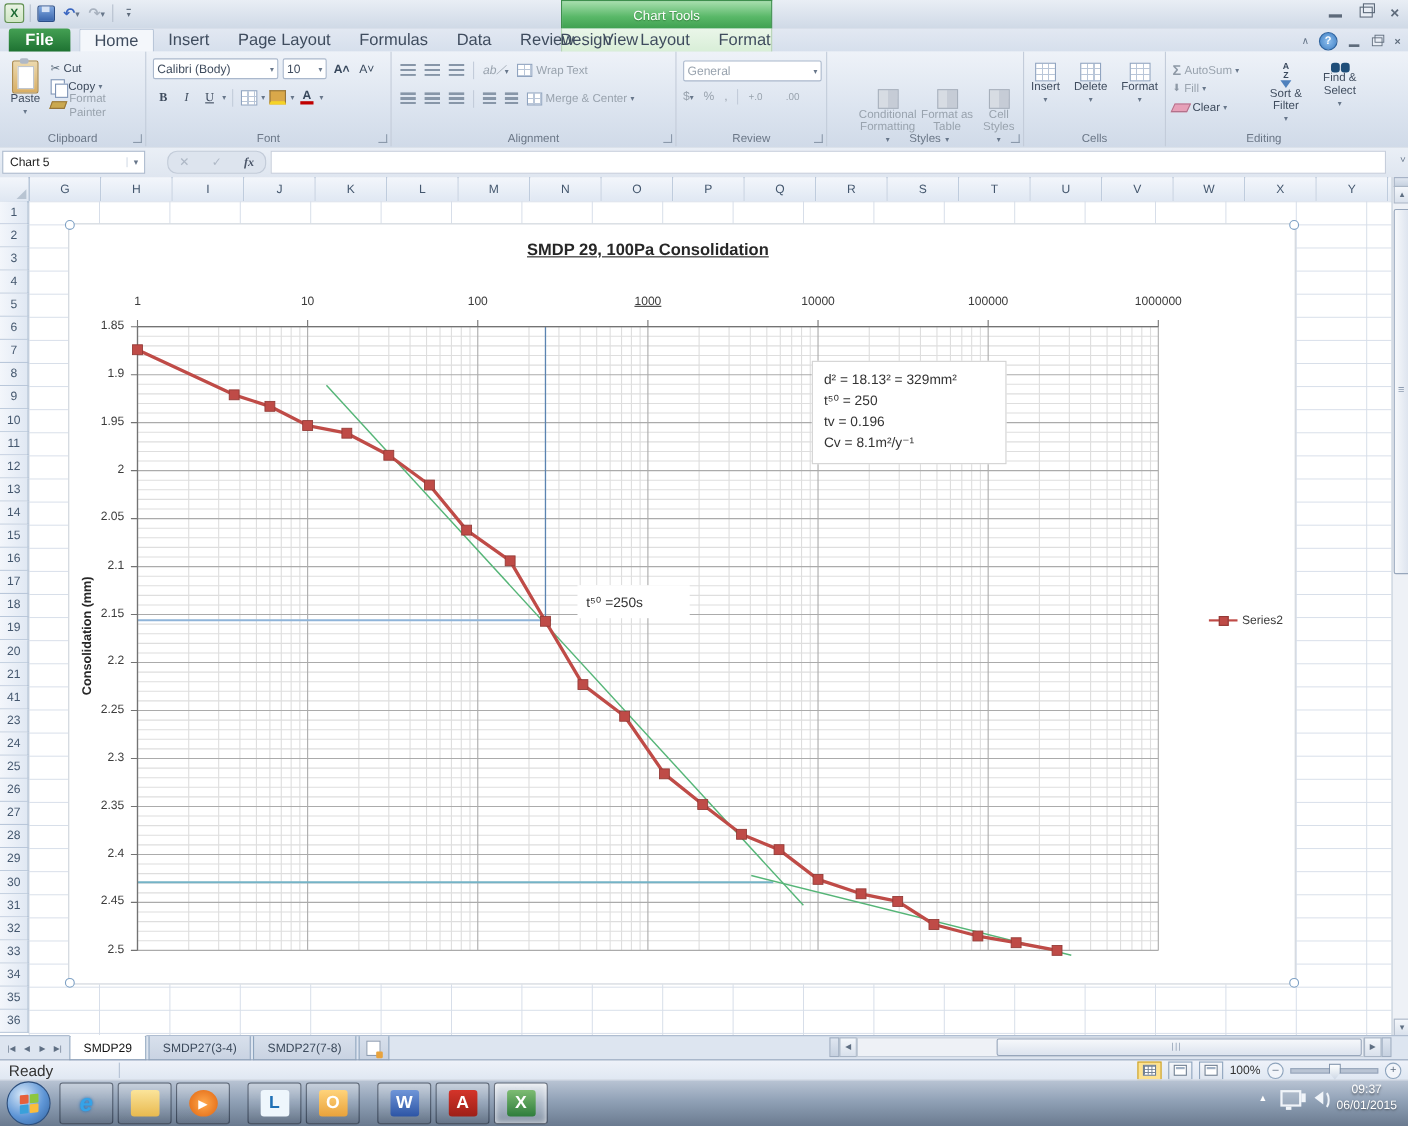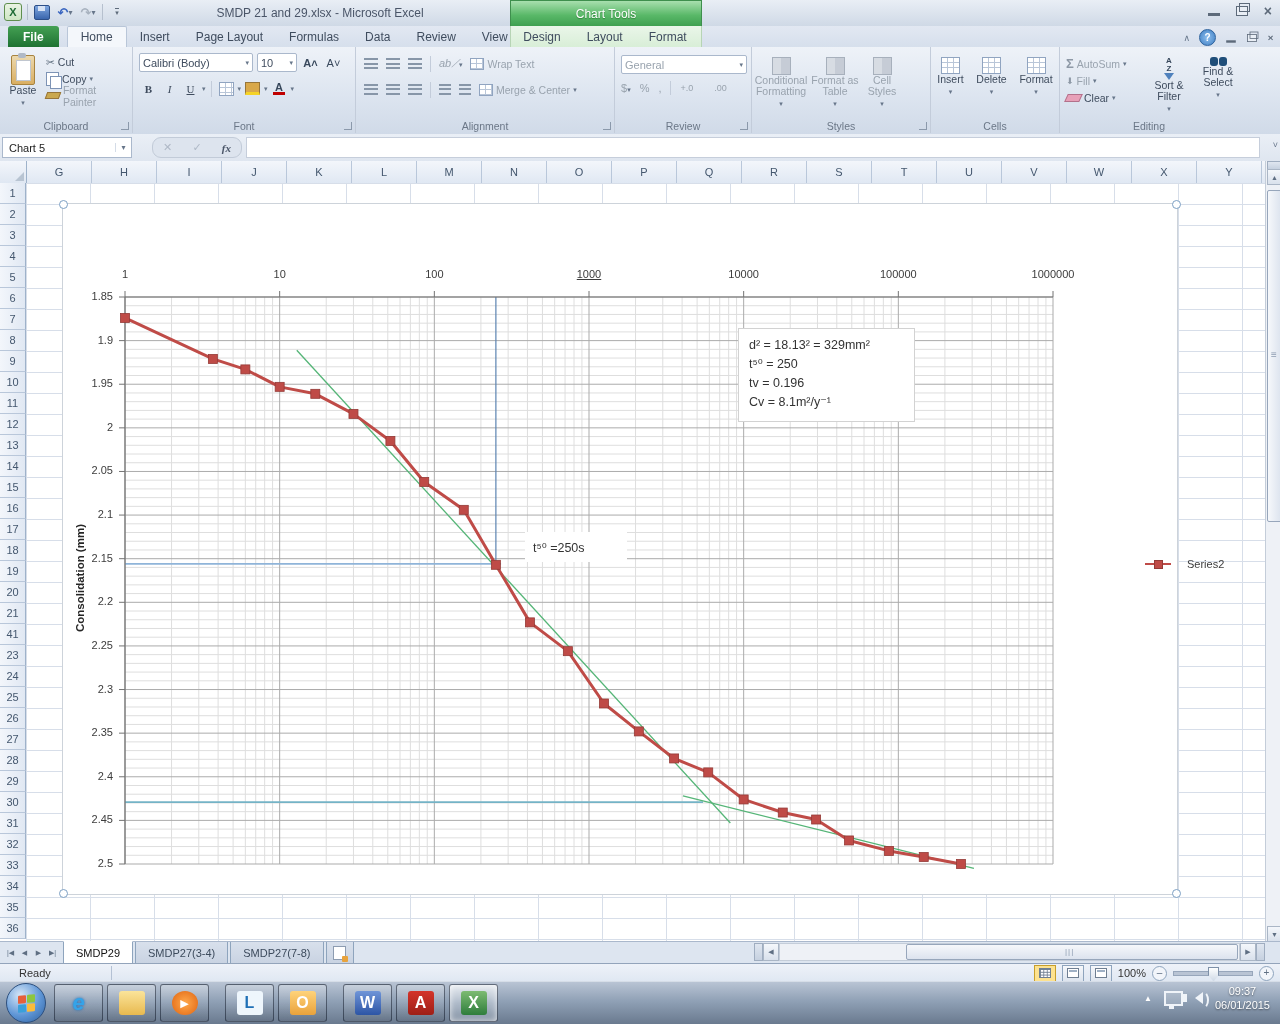--- a/index.html
+++ b/index.html
@@ -21,21 +21,21 @@
   #charttools-cap{left:510px;top:0;width:190px;height:26px;background:linear-gradient(#a8dfae,#59b868 55%,#3c9e4e);border:1px solid #3e8f4d;border-bottom:none;color:#fff;font-size:12px;display:flex;align-items:center;justify-content:center;text-shadow:0 1px 1px rgba(0,60,0,.4);}
   #win-buttons{right:8px;top:5px;display:flex;gap:16px;align-items:center;color:#5d6a7a;}
   .wb-min{width:12px;height:3px;background:#5d6a7a;margin-top:8px;}
   .wb-restore{width:10px;height:8px;border:1.5px solid #5d6a7a;position:relative;background:#e9eef5;}
   .wb-restore:before{content:"";position:absolute;left:2px;top:-4px;width:9px;height:7px;border:1.5px solid #5d6a7a;}
   .wb-close{font-size:14px;font-weight:bold;color:#5d6a7a;line-height:10px;}
   
   #tabrow{left:0;top:26px;width:1280px;height:21px;background:linear-gradient(#e2e8f2,#d6dfec);}
   #charttools-tint{left:510px;top:26px;width:190px;height:21px;background:linear-gradient(#eaf6e9,#d8eed7);border-left:1px solid #b7d4b5;border-right:1px solid #b7d4b5;}
   #maintabs{left:8px;top:26px;height:21px;display:flex;align-items:stretch;}
-  .rtab{padding:0 13px;display:flex;align-items:center;font-size:12px;color:#3f4c5e;cursor:default;}
+  .rtab{padding:0 13px;display:flex;align-items:center;font-size:15px;color:#3f4c5e;cursor:default;}
   .rtab.file{background:linear-gradient(#44a053,#1e7232);color:#fff;font-weight:bold;border-radius:3px 3px 0 0;margin-right:8px;padding:0 15px;}
   .rtab.active{background:#f4f7fb;border:1px solid #b9c6d8;border-bottom:none;border-radius:2px 2px 0 0;}
   #ctxtabs{left:510px;top:26px;width:190px;height:21px;display:flex;justify-content:center;}
   #ribbon-right{right:6px;top:29px;display:flex;gap:9px;align-items:center;}
   .help-circle{width:15px;height:15px;border-radius:50%;background:radial-gradient(#8fc0ef,#3d7dc2);color:#fff;font-size:10px;font-weight:bold;display:flex;align-items:center;justify-content:center;border:1px solid #2e639e;}
   .small-glyph{color:#67768a;font-size:9px;}
   .wb2{transform:scale(.8);}
   
   #ribbon{left:0;top:47px;width:1280px;height:87px;background:linear-gradient(#eef2f8,#dde5f0 55%,#d0dae8);border-bottom:1px solid #aab6c6;display:flex;}
   .rgroup{position:relative;height:86px;border-right:1px solid #c3ccda;flex:none;}
@@ -90,21 +90,21 @@
   #chart{left:62px;top:203px;width:1114px;height:690px;background:#fff;border:1px solid #cdd3da;}
   #chart-svg{position:absolute;left:0;top:0;}
   .chart-title{position:absolute;left:326px;top:15px;width:400px;text-align:center;font-size:15px;font-weight:bold;text-decoration:underline;color:#262626;}
   .xaxis-title{position:absolute;left:326px;top:48px;width:400px;text-align:center;font-size:12px;font-weight:bold;color:#262626;}
   .yaxis-title{position:absolute;left:-68px;top:368px;width:170px;text-align:center;font-size:11.5px;font-weight:bold;color:#262626;transform:rotate(-90deg);transform-origin:center;}
   .chart-xtick{position:absolute;top:64px;width:80px;text-align:center;font-size:11px;color:#3c3c3c;}
   .chart-ytick{position:absolute;left:0;width:50px;text-align:right;font-size:11px;color:#3c3c3c;}
   .notebox{position:absolute;left:675px;top:124px;width:177px;height:94px;background:#fff;border:1px solid #d2d2d2;padding:7px 0 0 10px;box-sizing:border-box;}
   .notebox div{font-size:12.5px;color:#333;line-height:19px;}
   .t50box{position:absolute;left:462px;top:328px;width:102px;height:30px;background:#fff;display:flex;align-items:center;padding-left:8px;box-sizing:border-box;font-size:12.5px;color:#333;}
-  #legend{position:absolute;left:1082px;top:354px;display:flex;align-items:center;gap:16px;justify-content:center;}
+  #legend{position:absolute;left:1036px;top:354px;display:flex;align-items:center;gap:4px;justify-content:center;}
   #legend .lline{width:26px;height:2px;background:#bf4b47;position:relative;}
   #legend .lline:before{content:"";position:absolute;left:9px;top:-3px;width:7px;height:7px;background:#bf4b47;border:1px solid #943b37;}
   #legend .ltext{font-size:11px;color:#3c3c3c;}
   .handle{position:absolute;width:7px;height:7px;border:1px solid #7da0c4;border-radius:50%;background:#fff;}
   
   #vscroll{left:1265px;top:161px;width:15px;height:780px;background:#eef1f6;border-left:1px solid #c4cdd9;}
   .vsplit{position:absolute;left:1px;top:0;width:13px;height:7px;background:linear-gradient(#dfe6f0,#c6d1e0);border:1px solid #9fadc0;}
   .sbtn{position:absolute;left:1px;width:13px;height:14px;background:linear-gradient(#f4f7fb,#d9e1ec);border:1px solid #aab6c6;color:#5f6f83;font-size:7px;display:flex;align-items:center;justify-content:center;}
   #vthumb{position:absolute;left:1px;top:29px;width:13px;height:330px;background:linear-gradient(to right,#f6f8fb,#dce3ee);border:1px solid #97a6bb;border-radius:2px;}
   #vthumb:after{content:"≡";position:absolute;left:3px;top:50%;margin-top:-7px;color:#8d9cb1;font-size:10px;}
@@ -118,21 +118,21 @@
   .inspage{width:11px;height:12px;background:#fff;border:1px solid #8d9cb1;position:relative;}
   .inspage:after{content:"";position:absolute;right:-3px;bottom:-3px;width:6px;height:6px;background:#e8a33d;border-radius:1px;}
   #hscroll{position:absolute;left:754px;top:941px;width:511px;height:22px;display:flex;align-items:center;}
   .hsplit{width:7px;height:16px;background:linear-gradient(#dfe6f0,#c6d1e0);border:1px solid #9fadc0;}
   .hbtn{width:14px;height:16px;background:linear-gradient(#f4f7fb,#d9e1ec);border:1px solid #aab6c6;color:#5f6f83;font-size:7px;display:flex;align-items:center;justify-content:center;}
   #htrack{flex:1;height:16px;background:#eef1f6;border:1px solid #c4cdd9;position:relative;}
   #hthumb{position:absolute;left:126px;top:0;width:330px;height:14px;background:linear-gradient(#f6f8fb,#dce3ee);border:1px solid #97a6bb;border-radius:2px;}
   #hthumb:after{content:"|||";position:absolute;left:50%;margin-left:-7px;top:2px;color:#8d9cb1;font-size:8px;letter-spacing:1px;}
   
   #statusbar{left:0;top:963px;width:1280px;height:18px;background:linear-gradient(#eef2f9,#dfe7f2);border-top:1px solid #93a4bb;display:flex;align-items:center;}
-  #status-mode{padding-left:19px;font-size:11px;color:#333;}
+  #status-mode{padding-left:8px;font-size:14px;color:#333;}
   #status-right{position:absolute;right:6px;display:flex;align-items:center;gap:6px;}
   .viewbtn{width:20px;height:15px;border:1px solid #8ea4bd;background:linear-gradient(#f6f8fb,#dde4ee);display:flex;align-items:center;justify-content:center;}
   .viewbtn.active{background:#fde28f;border-color:#c79f2c;}
   .vb-grid{width:10px;height:8px;background:linear-gradient(to right,#6f7f92 1px,transparent 1px),linear-gradient(to bottom,#6f7f92 1px,transparent 1px),#fff;background-size:3.4px 2.8px;border:1px solid #6f7f92;}
   .vb-page{width:10px;height:8px;border:1px solid #6f7f92;background:#fff;}
   .vb-page:after{content:"";display:block;margin:1px;height:2px;background:#9fb0c4;}
   .zoomtext{font-size:11px;color:#333;}
   .zbtn{width:13px;height:13px;border:1px solid #8ea4bd;border-radius:50%;background:#f2f5fa;color:#5f6f83;font-size:10px;line-height:11px;text-align:center;}
   #ztrack{width:78px;height:3px;background:#b9c4d4;border:1px solid #97a6bb;position:relative;}
   #zhandle{position:absolute;left:34px;top:-5px;width:9px;height:13px;background:linear-gradient(#fdfefe,#cfd9e6);border:1px solid #7e90a8;clip-path:polygon(0 0,100% 0,100% 55%,50% 100%,0 55%);}
@@ -169,21 +169,20 @@
       </span>
     <span class="qbtn">
         <span class="redo-icon">↷</span>
         <span class="mini-drop">▾</span>
       </span>
     <span class="qsep"></span>
     <span class="qbtn">
         <span style="border-top:1px solid #5d6a7a;font-size:7px;color:#5d6a7a;">▾</span>
       </span>
   </div>
-  <div class="abs" id="title-text">SMDP 21 and 29.xlsx  -  Microsoft Excel</div>
   <div class="abs" id="charttools-cap">Chart Tools</div>
   <div class="abs" id="win-buttons">
     <span class="wb-min"></span>
     <span class="wb-restore"></span>
     <span class="wb-close">×</span>
   </div>
 </div>
 
 <div class="abs" id="tabrow"></div>
 <div class="abs" id="charttools-tint"></div>
@@ -314,21 +313,21 @@
       <span>,</span>
       <span style="width:1px;height:14px;background:#c3ccda;"></span>
       <span style="font-size:9px;">+.0</span>
       <span style="font-size:9px;margin-left:12px;">.00</span>
     </div>
     <div class="rlabel">Review</div>
     <span class="launcher"></span>
   </div>
 
   <div class="rgroup" style="width:178px;">
-    <div style="display:flex;justify-content:flex-start;padding-top:6px;">
+    <div style="display:flex;justify-content:flex-end;padding-top:6px;margin-top:24px;">
       <div class="bigbtn disabled" style="width:58px;">
           <span class="sgrid"></span>
           <span>Conditional Formatting</span>
           <span class="drop">▾</span>
         </div>
       <div class="bigbtn disabled" style="width:50px;">
           <span class="sgrid"></span>
           <span>Format as Table</span>
           <span class="drop">▾</span>
         </div>
@@ -649,20 +648,21 @@
       <rect x="606.6019852725212" y="549.9507692307692" width="9" height="9" fill="#bf4b47" stroke="#943b37" stroke-width="0.8"></rect>
       <rect x="640.725111133985" y="563.9076923076923" width="9" height="9" fill="#bf4b47" stroke="#943b37" stroke-width="0.8"></rect>
       <rect x="676.1666666666666" y="590.9492307692309" width="9" height="9" fill="#bf4b47" stroke="#943b37" stroke-width="0.8"></rect>
       <rect x="715.2746021248902" y="604.033846153846" width="9" height="9" fill="#bf4b47" stroke="#943b37" stroke-width="0.8"></rect>
       <rect x="748.604387103747" y="611.0123076923076" width="9" height="9" fill="#bf4b47" stroke="#943b37" stroke-width="0.8"></rect>
       <rect x="781.5319780474242" y="631.9476923076921" width="9" height="9" fill="#bf4b47" stroke="#943b37" stroke-width="0.8"></rect>
       <rect x="821.4789777383463" y="642.4153846153845" width="9" height="9" fill="#bf4b47" stroke="#943b37" stroke-width="0.8"></rect>
       <rect x="856.2532416946597" y="648.5215384615384" width="9" height="9" fill="#bf4b47" stroke="#943b37" stroke-width="0.8"></rect>
       <rect x="893.4476148372172" y="655.5" width="9" height="9" fill="#bf4b47" stroke="#943b37" stroke-width="0.8"></rect>
     </svg>
+  <div class="chart-title">SMDP 29, 100Pa Consolidation</div>
   <div class="yaxis-title">Consolidation  (mm)</div>
   <div class="notebox" id="notebox">
       <div>d² = 18.13² = 329mm²</div>
       <div>t⁵⁰ = 250</div>
       <div>tv = 0.196</div>
       <div>Cv = 8.1m²/y⁻¹</div>
     </div>
   <div class="t50box">t⁵⁰ =250s</div>
   <div id="legend">
     <span class="lline"></span>

